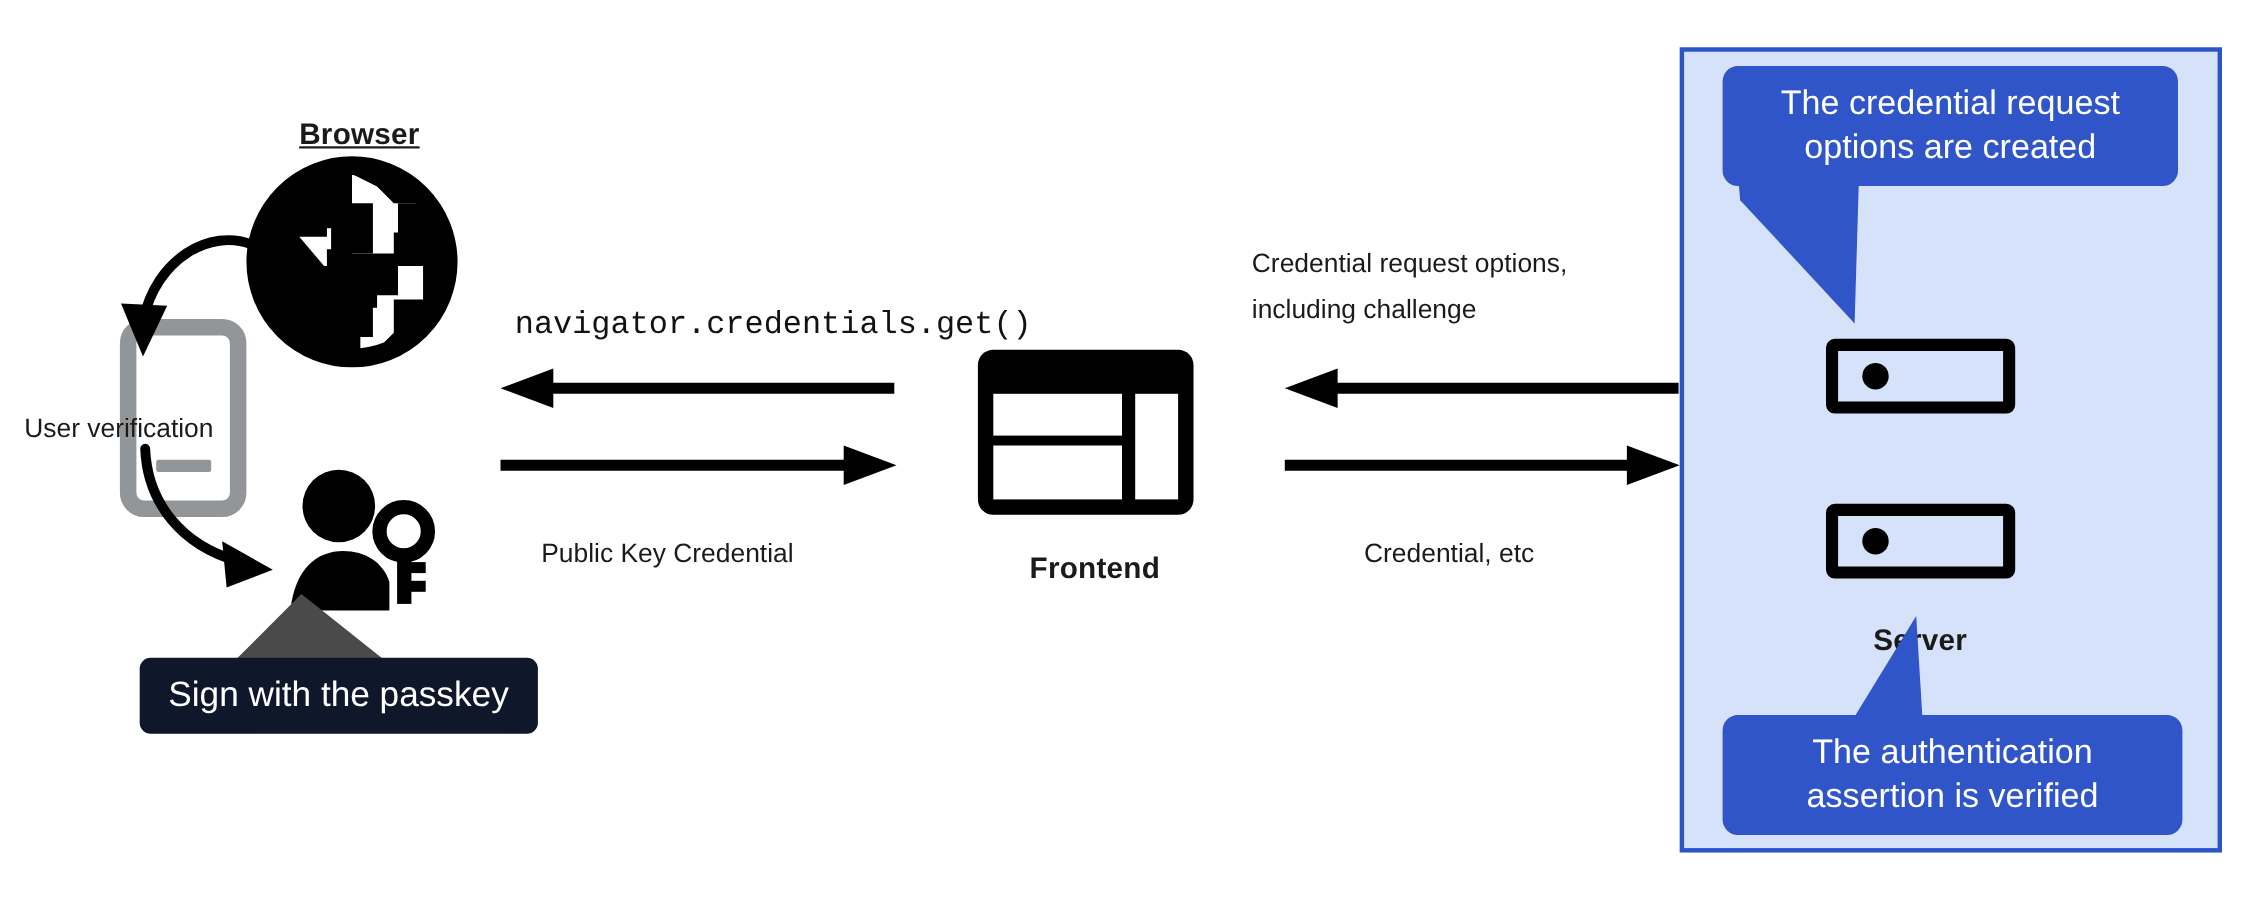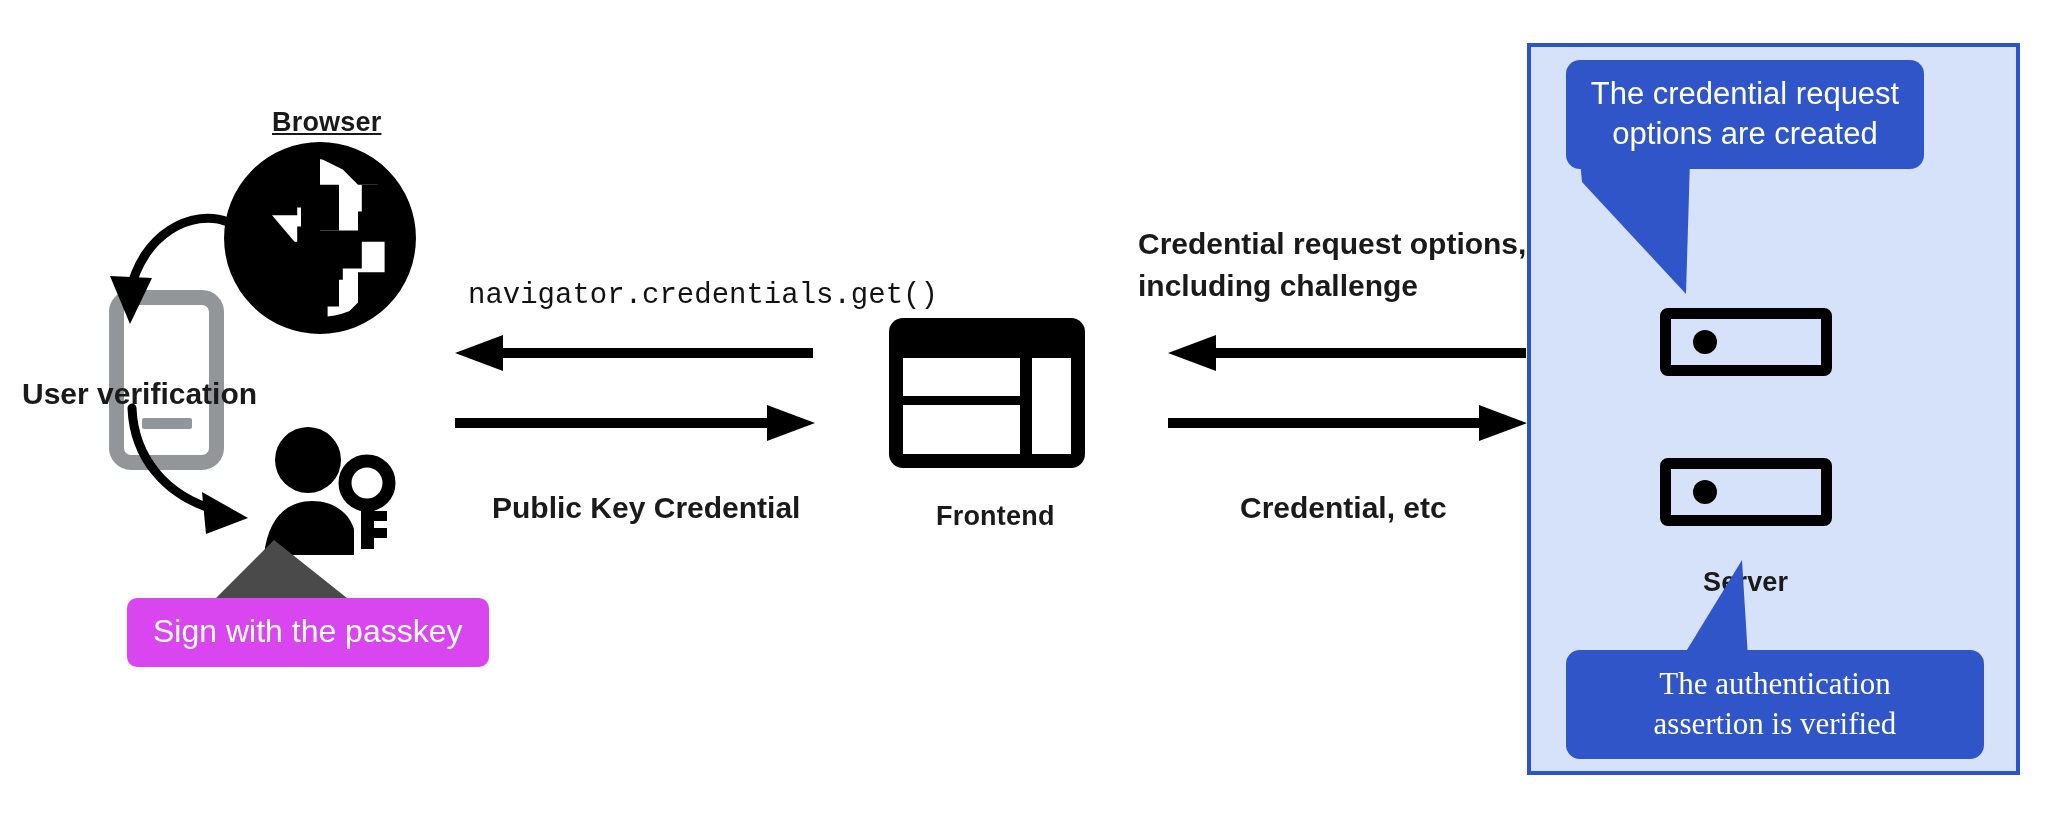--- a/index.html
+++ b/index.html
@@ -16,24 +16,23 @@
     height: 818px;
     background: #ffffff;
     overflow: hidden;
   }
   .abs { position: absolute; }
 
   
   .lbl {
     color: #1a1a1a;
     font-family: "Liberation Sans", sans-serif;
-    font-size: 30px;
+    font-size: 24px;
     line-height: 1.28;
     white-space: pre;
-    font-weight: bold;
   }
   .lbl-bold { font-weight: 700; font-size: 27px; letter-spacing: .2px; }
   .mono {
     font-family: "Liberation Mono", monospace;
     font-size: 29px;
     color: #121212;
     white-space: pre;
   }
 
   
@@ -53,21 +52,21 @@
     font-size: 31px;
     line-height: 1.30;
     text-align: center;
     padding: 14px 22px;
     box-sizing: border-box;
     white-space: pre-line;
   }
 
   
   #passkey-tooltip {
-    background: #d946ef;
+    background: #0f172a;
     color: #ffffff;
     border-radius: 10px;
     font-size: 32px;
     line-height: 1.1;
     padding: 16px 26px 18px 26px;
     white-space: pre;
   }
 
   
   .server-unit {
@@ -109,37 +108,37 @@
 <body>
 
 <div id="stage">
 
   <div id="server-panel" class="abs"></div>
 
   <svg class="abs" style="left:1580px; top:160px;" width="260" height="140">
     <polygon points="0,0 110,0 106,134 2,22" fill="#2f55c8"></polygon>
   </svg>
 
-  <div class="abs callout-blue" style="left:1566px; top:60px; width:358px;">The credential request
+  <div class="abs callout-blue" style="left:1566px; top:60px; width:414px;">The credential request
 options are created</div>
 
   <div class="abs server-unit" style="left:1660px; top:308px; width:172px; height:68px;">
     <span class="server-dot"></span>
   </div>
   <div class="abs server-unit" style="left:1660px; top:390px; width:172px; height:68px;">
     <span class="server-dot"></span>
   </div>
 
   <div class="abs lbl lbl-bold" style="left:1703px; top:517px;margin-top:48px;">Server</div>
 
   <svg class="abs" style="left:1682px; top:560px;" width="170" height="110">
     <polygon points="60,0 66,98 0,98" fill="#2f55c8"></polygon>
   </svg>
 
-  <div class="abs callout-blue" style="left:1566px; top:650px; width:418px;font-family:Liberation Serif, serif;">The authentication
+  <div class="abs callout-blue" style="left:1566px; top:650px; width:418px;">The authentication
 assertion is verified</div>
 
   <div class="abs lbl lbl-bold" style="left:272px; top:105px;text-decoration:underline;">Browser</div>
 
   <svg class="abs" style="left:225px; top:143px;" width="190" height="190" viewBox="0 0 100 100">
     <circle cx="50" cy="50" r="46" fill="none" stroke="#000" stroke-width="8"></circle>
     <path d="M50 8 a42 42 0 0 1 42 42 a42 42 0 0 1 -42 42 a42 42 0 0 1 -42 -42 a42 42 0 0 1 42 -42 Z
              M50 8 L50 24 L38 24 L38 38 L24 38 L24 52 L38 52 L38 44 L50 44 L50 58 L62 58 L62 72 L54 72 L54 92
              L62 92 L70 84 L70 68 L84 68 L84 52 L70 52 L70 36 L84 36 L84 22 L70 22 L62 14 Z" fill="#000"></path>
     <path d="M18 30 L18 56 L40 56 Z" fill="#000"></path>

